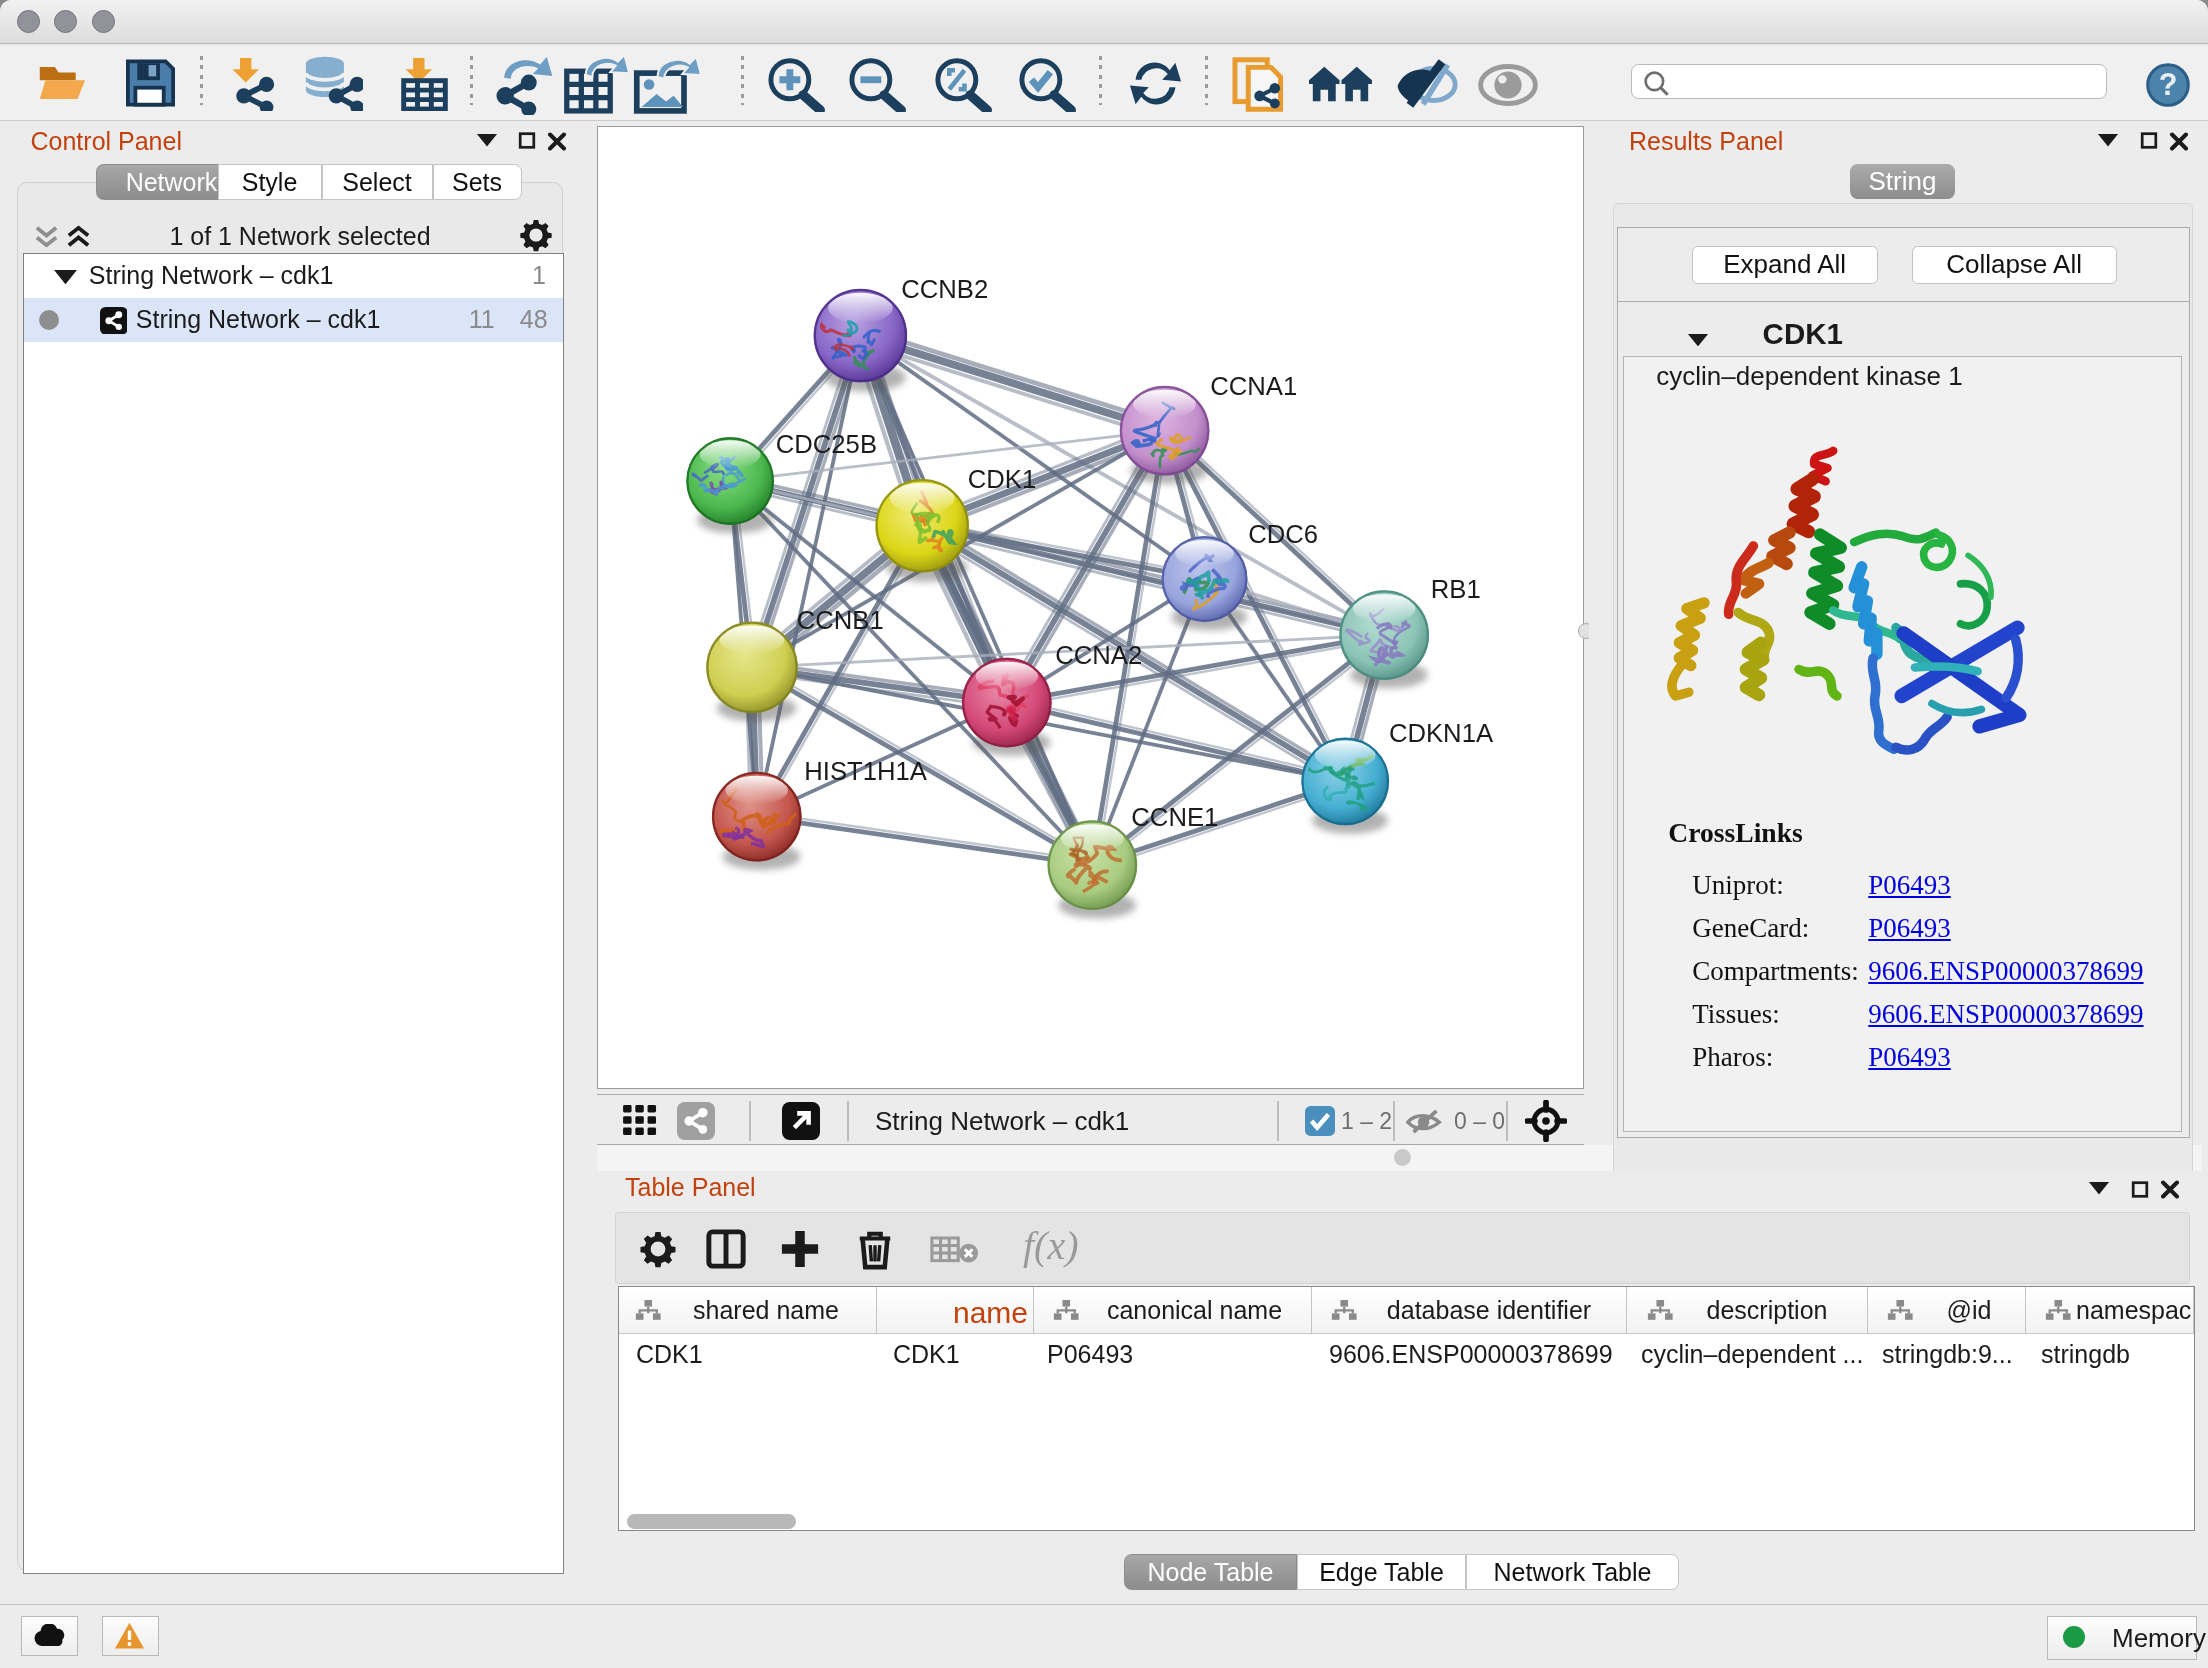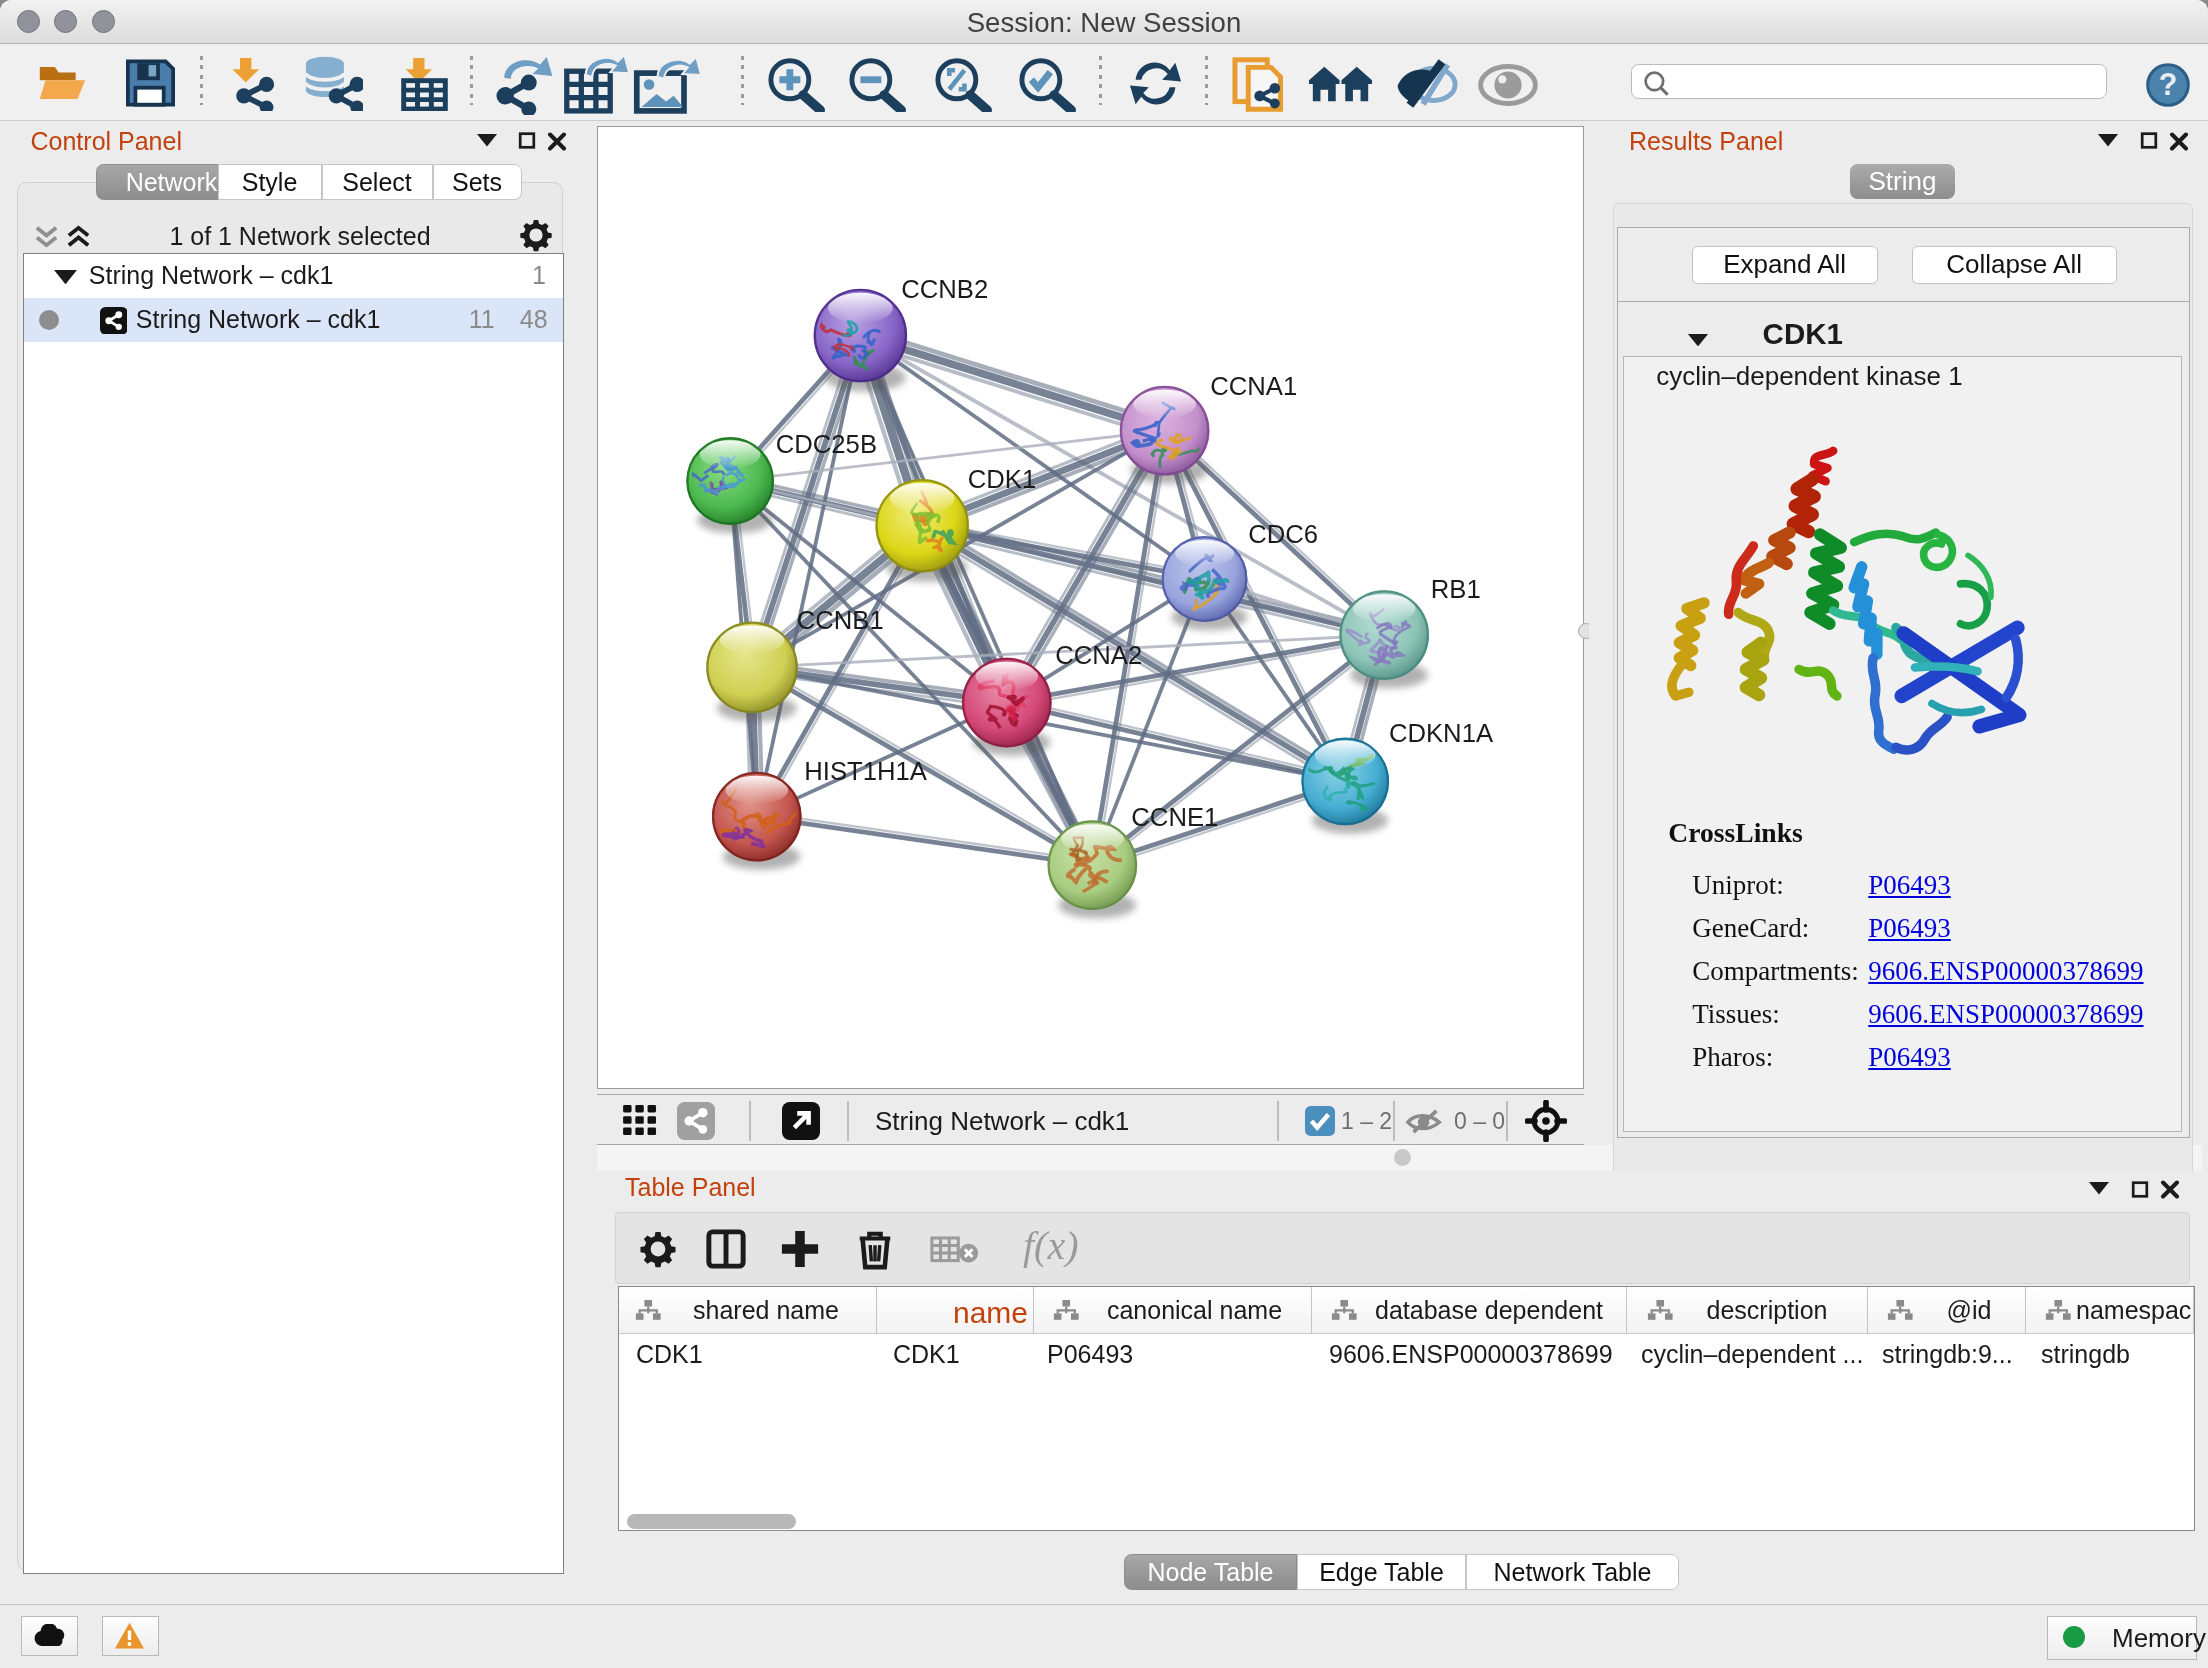--- a/index.html
+++ b/index.html
@@ -30,21 +30,20 @@
 .btn { position:absolute; background:#ffffff; border:1.9px solid #c2c2c2; border-radius:7.6px; font-size:26px; color:#111; text-align:center; }
 a.lnk { color:#0000dd; text-decoration:underline; }
 </style>
 </head>
 <body>
 <div id="win">
   <div id="titlebar">
     <div class="light" style="left:17px;"></div>
     <div class="light" style="left:54px;"></div>
     <div class="light" style="left:92px;"></div>
-    <div id="title">Session: New Session</div>
   </div>
   <div id="toolbar">
     <svg class="tbi" style="left:36px;top:15px" width="51" height="44" viewBox="0 0 27 23">
       <path d="M2 3 h8 l2 3 h9 v4 h-19 z" fill="#b96f12"></path>
       <path d="M2 20 L5 10 h21 l-4 10 z" fill="#f4a84c"></path>
     </svg>
     <svg class="tbi" style="left:126px;top:13.3px" width="49" height="48" viewBox="0 0 26 25">
       <path d="M1 1 h20 l4 4 v19 h-24 z" fill="#4a7da9" stroke="#16344f" stroke-width="2"></path>
       <rect x="6" y="2" width="12" height="9" fill="#16344f"></rect>
       <rect x="12" y="3" width="4" height="6" fill="#7aa3c4"></rect>
@@ -756,21 +755,21 @@
         </svg>
       <div class="abs" style="left:471px;top:8.6px;width:209px;text-align:center;font-size:25px;color:#1b1b1b;">canonical name</div>
       <svg class="abs" style="left:711px;top:10.5px" width="28.5" height="25" viewBox="0 0 15 13">
           <g fill="#8a8a8a">
             <rect x="5.5" y="1" width="4" height="3.4"></rect>
             <rect x="1" y="8" width="4" height="3.4"></rect>
             <rect x="10" y="8" width="4" height="3.4"></rect>
             <path d="M7.5 4.4 v2 M3 8 v-1.6 h9 V8 M7.5 6.4 V8" stroke="#8a8a8a" stroke-width="1.2" fill="none"></path>
           </g>
         </svg>
-      <div class="abs" style="left:751px;top:8.6px;width:238px;text-align:center;font-size:25px;color:#1b1b1b;">database dependent</div>
+      <div class="abs" style="left:751px;top:8.6px;width:238px;text-align:center;font-size:25px;color:#1b1b1b;">database identifier</div>
       <svg class="abs" style="left:1027px;top:10.5px" width="28.5" height="25" viewBox="0 0 15 13">
           <g fill="#8a8a8a">
             <rect x="5.5" y="1" width="4" height="3.4"></rect>
             <rect x="1" y="8" width="4" height="3.4"></rect>
             <rect x="10" y="8" width="4" height="3.4"></rect>
             <path d="M7.5 4.4 v2 M3 8 v-1.6 h9 V8 M7.5 6.4 V8" stroke="#8a8a8a" stroke-width="1.2" fill="none"></path>
           </g>
         </svg>
       <div class="abs" style="left:1060px;top:8.6px;width:176px;text-align:center;font-size:25px;color:#1b1b1b;">description</div>
       <svg class="abs" style="left:1267px;top:10.5px" width="28.5" height="25" viewBox="0 0 15 13">

